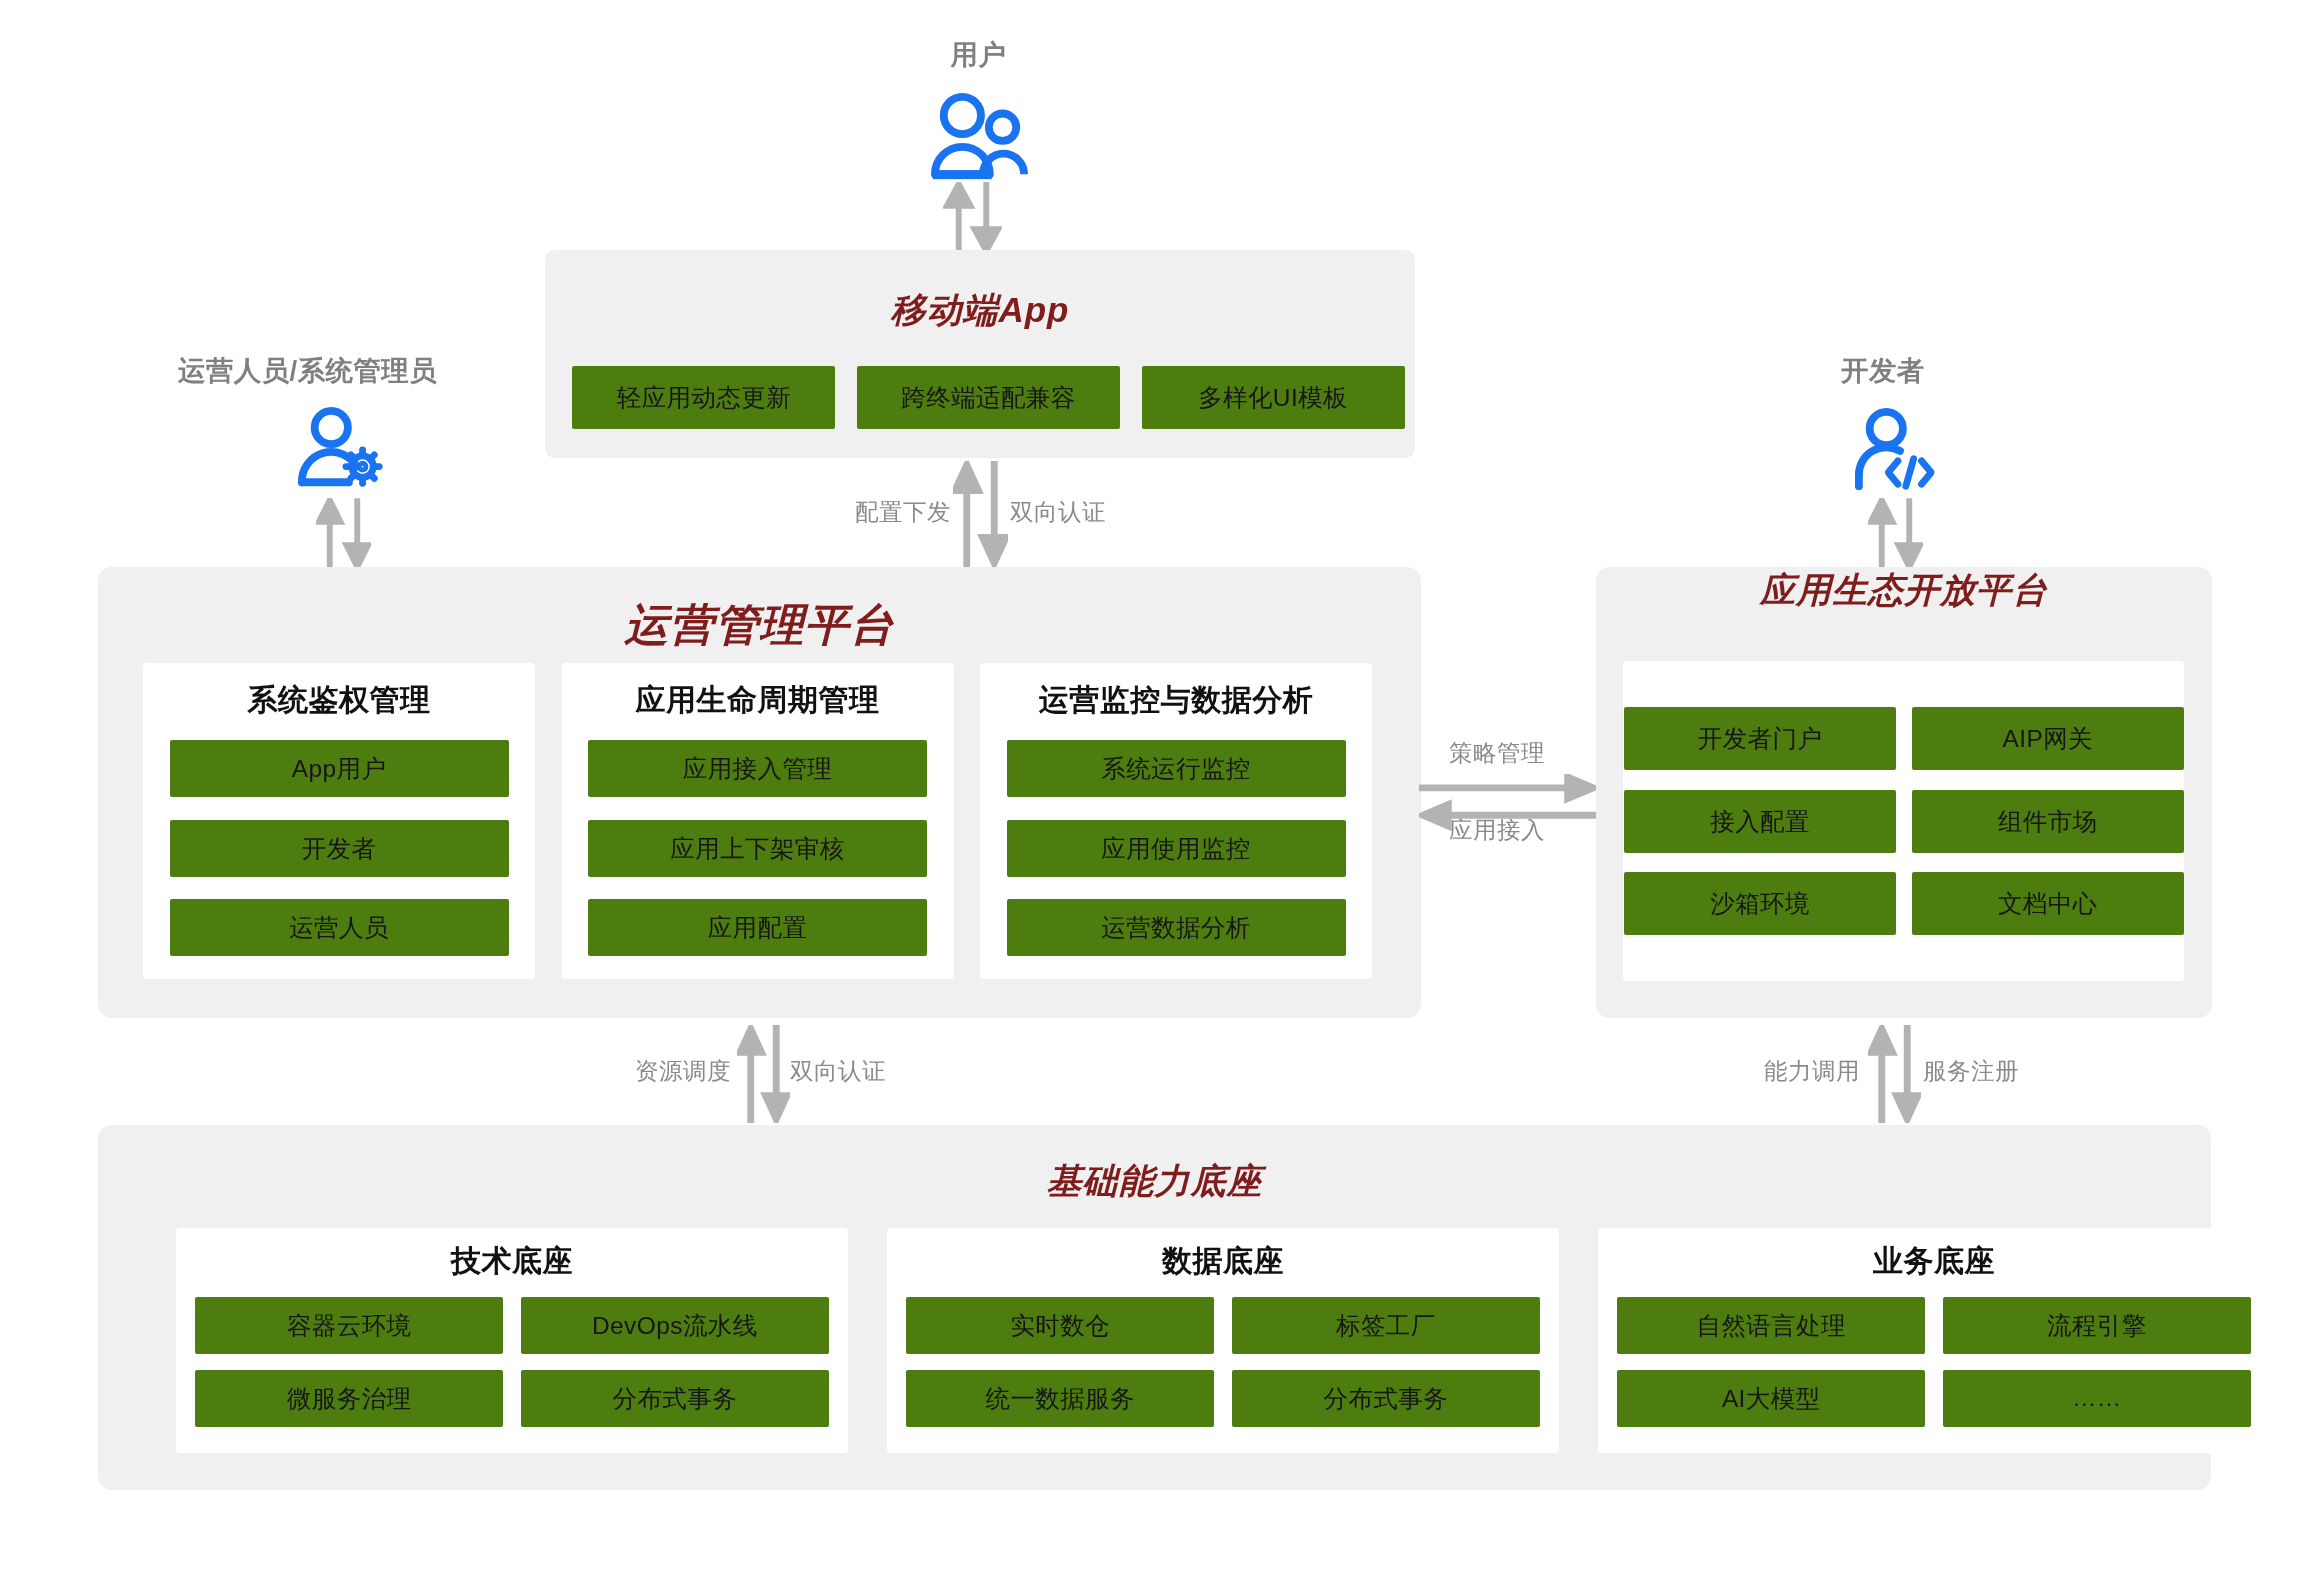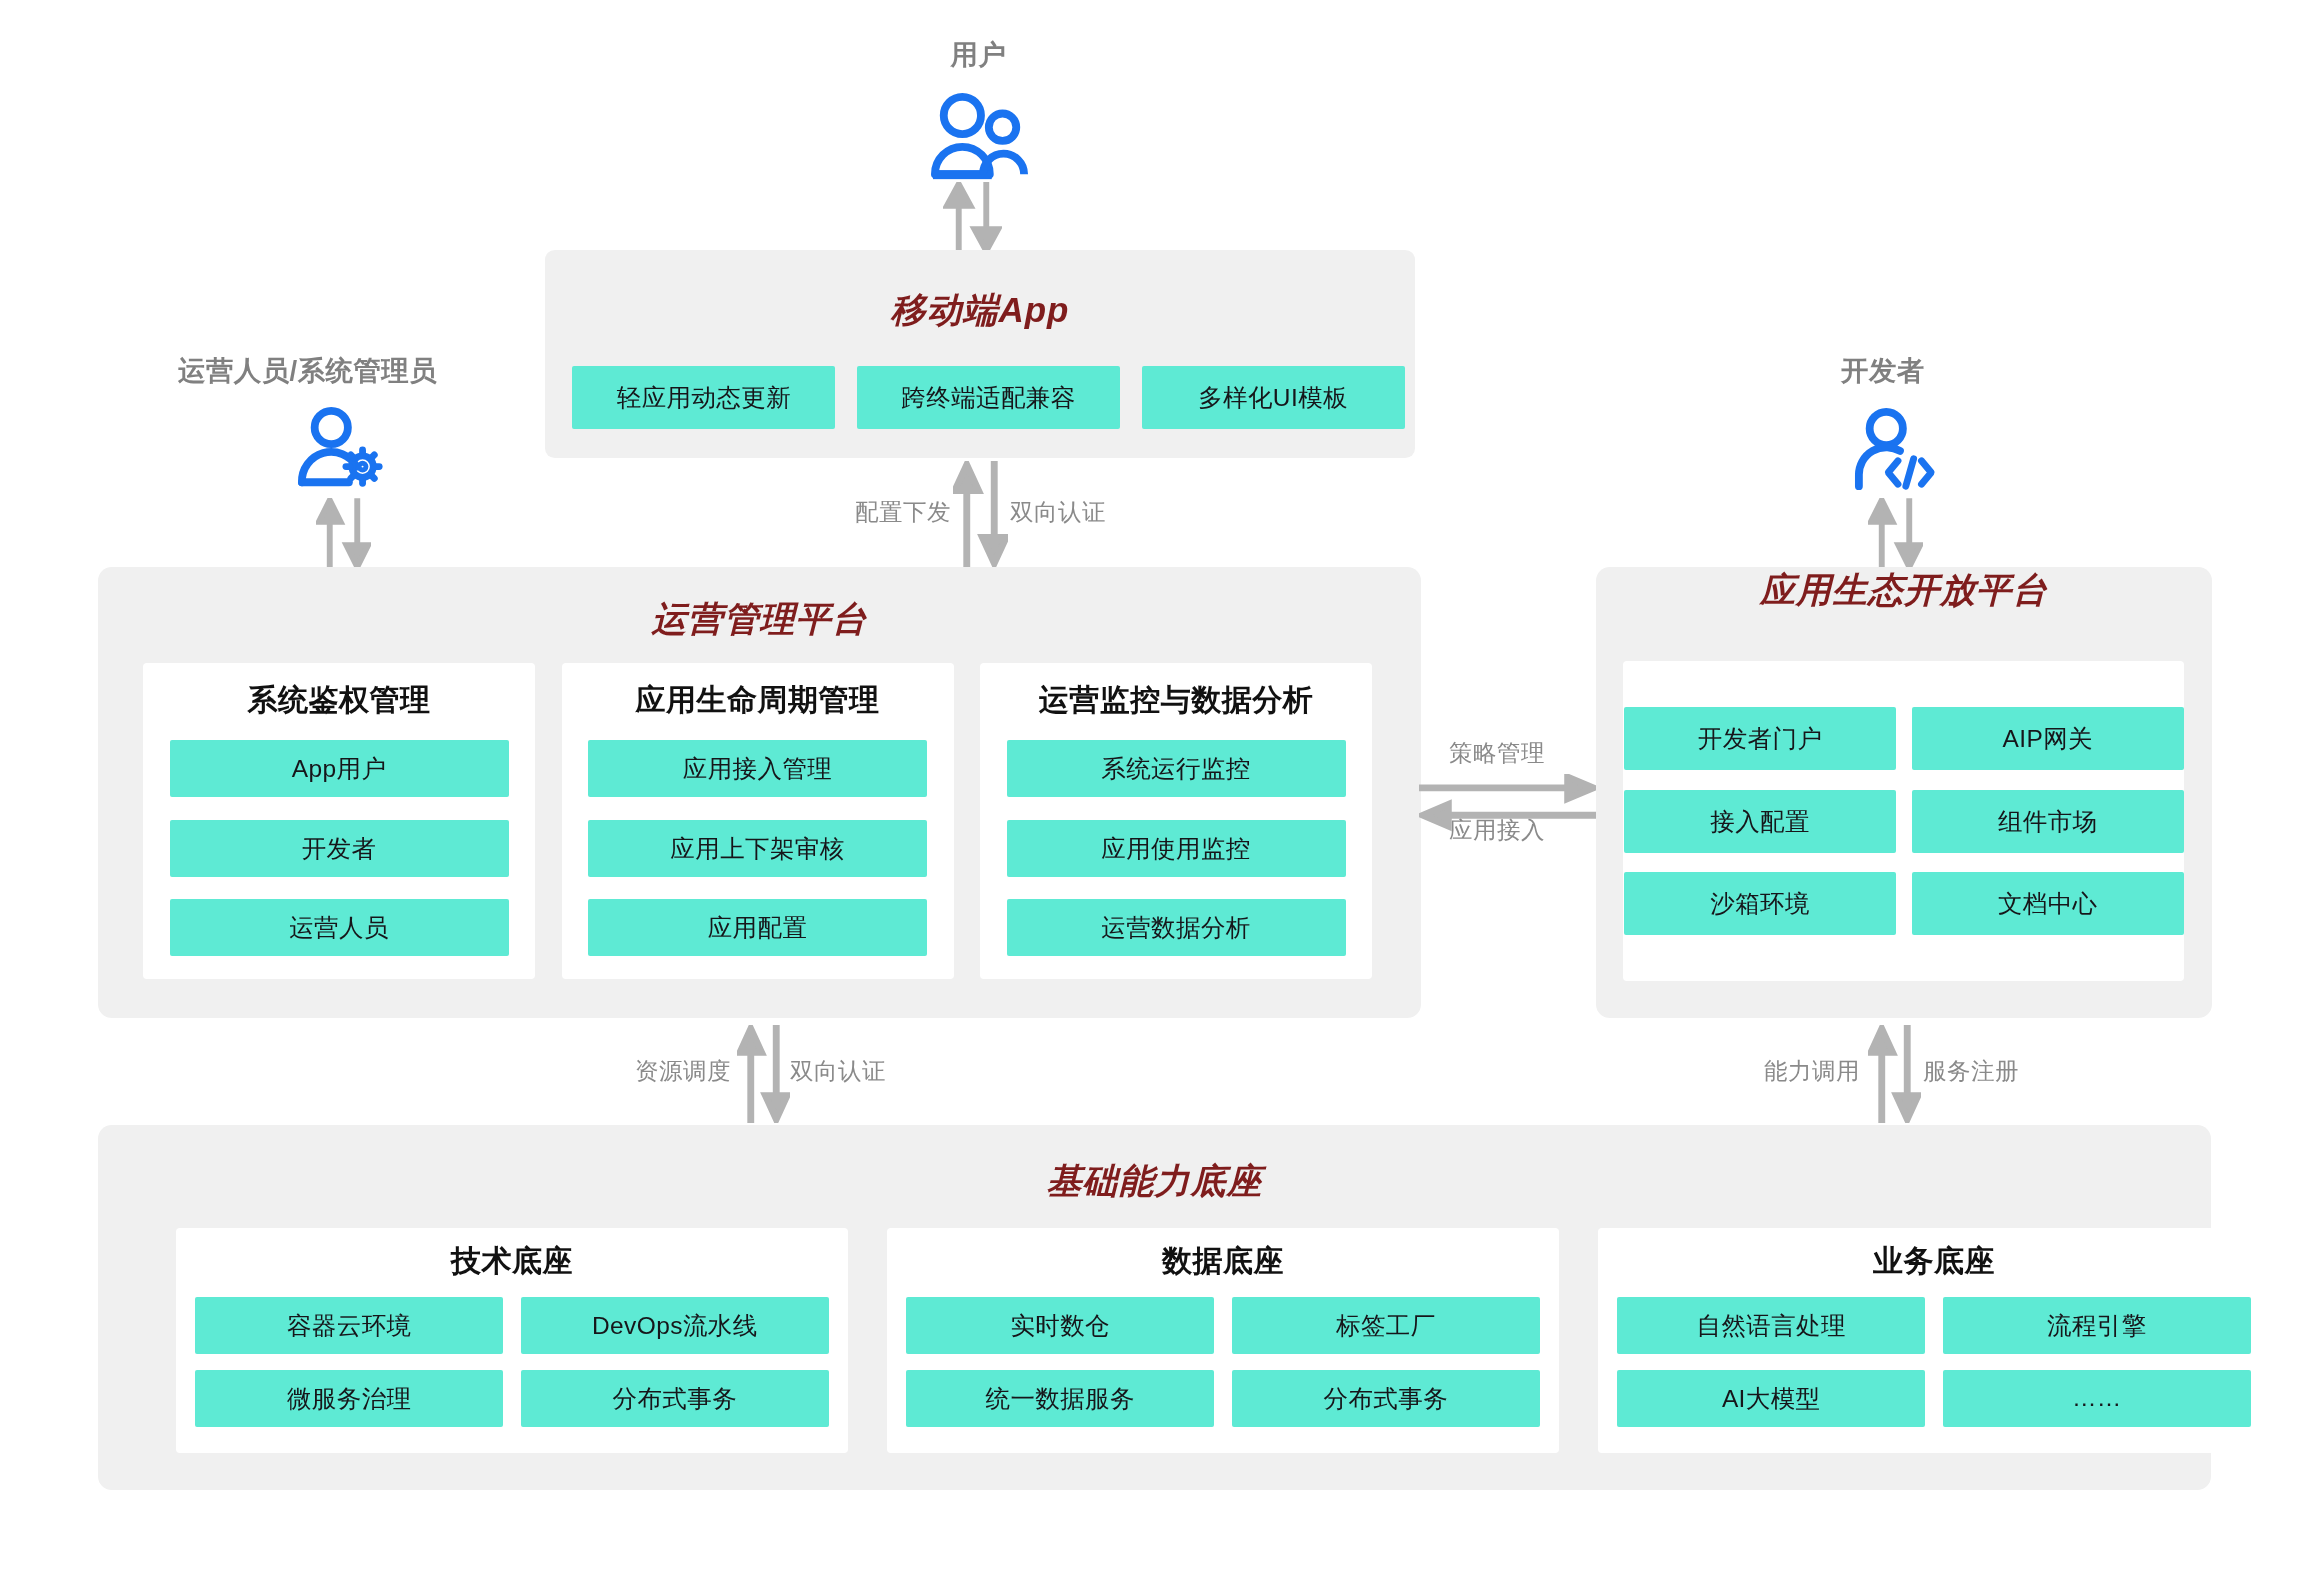--- a/index.html
+++ b/index.html
@@ -43,21 +43,21 @@
   }
   .subpanel-title {
     text-align: center;
     color: #111111;
     font-weight: 700;
     font-size: 30px;
     line-height: 1;
     letter-spacing: 0.5px;
   }
   .chip {
-    background: #5eead4;
+    background: #4d7c0f;
     color: #16161a;
     display: flex;
     align-items: center;
     justify-content: center;
     font-size: 24.5px;
     letter-spacing: 0.4px;
     box-sizing: border-box;
     border-radius: 2px;
   }
 
@@ -98,21 +98,21 @@
     display: flex;
     gap: 21.6px;
   }
   .mobile-chips .chip { width: 263px; height: 63px; }
 
   
   #ops-panel {
     left: 98px; top: 567px;
     width: 1323px; height: 451px;
   }
-  #ops-panel .panel-title { font-size: 35px; margin-top: 29px; }
+  #ops-panel .panel-title { font-size: 44px; margin-top: 29px; }
   .ops-cols {
     position: absolute;
     left: 45px; top: 96px;
     display: flex;
     gap: 26.5px;
   }
   .ops-col { width: 392px; height: 316px; padding-top: 21.6px; }
   .ops-col .chip {
     width: 339px; height: 57px;
     margin: 0 auto 22.5px auto;

